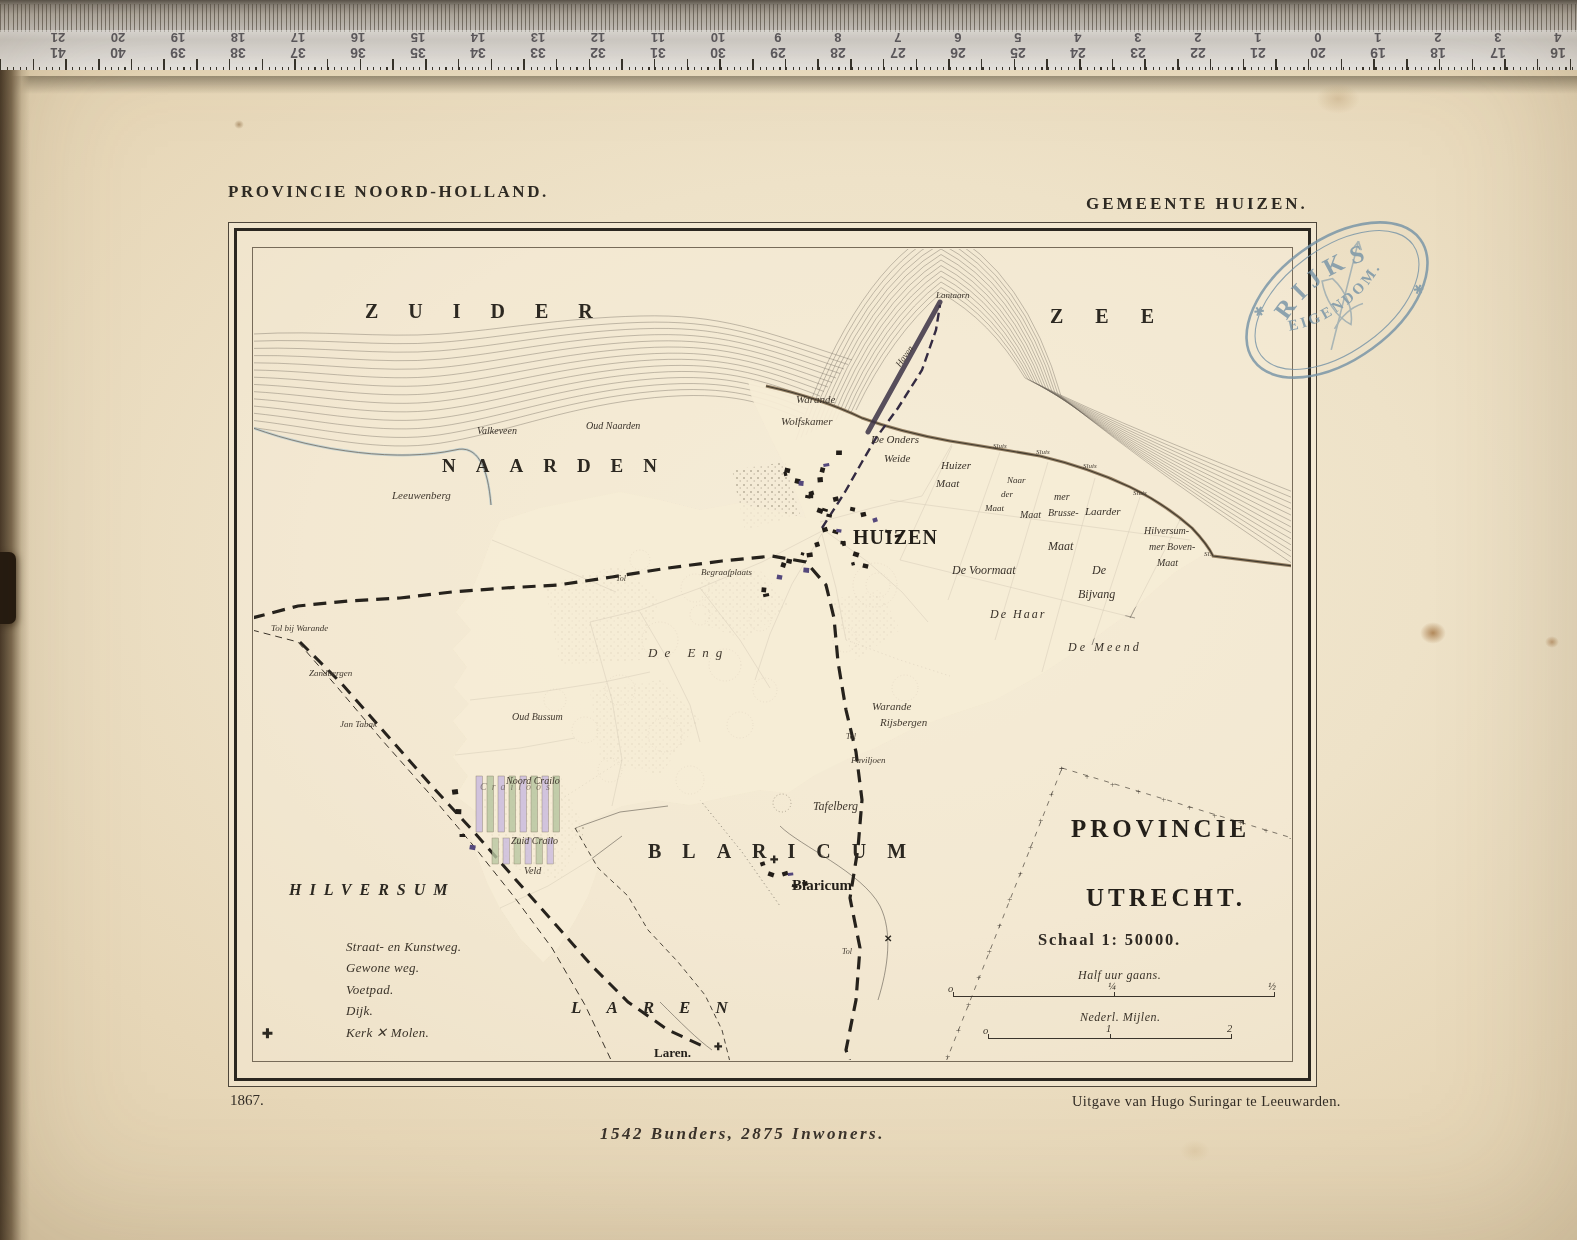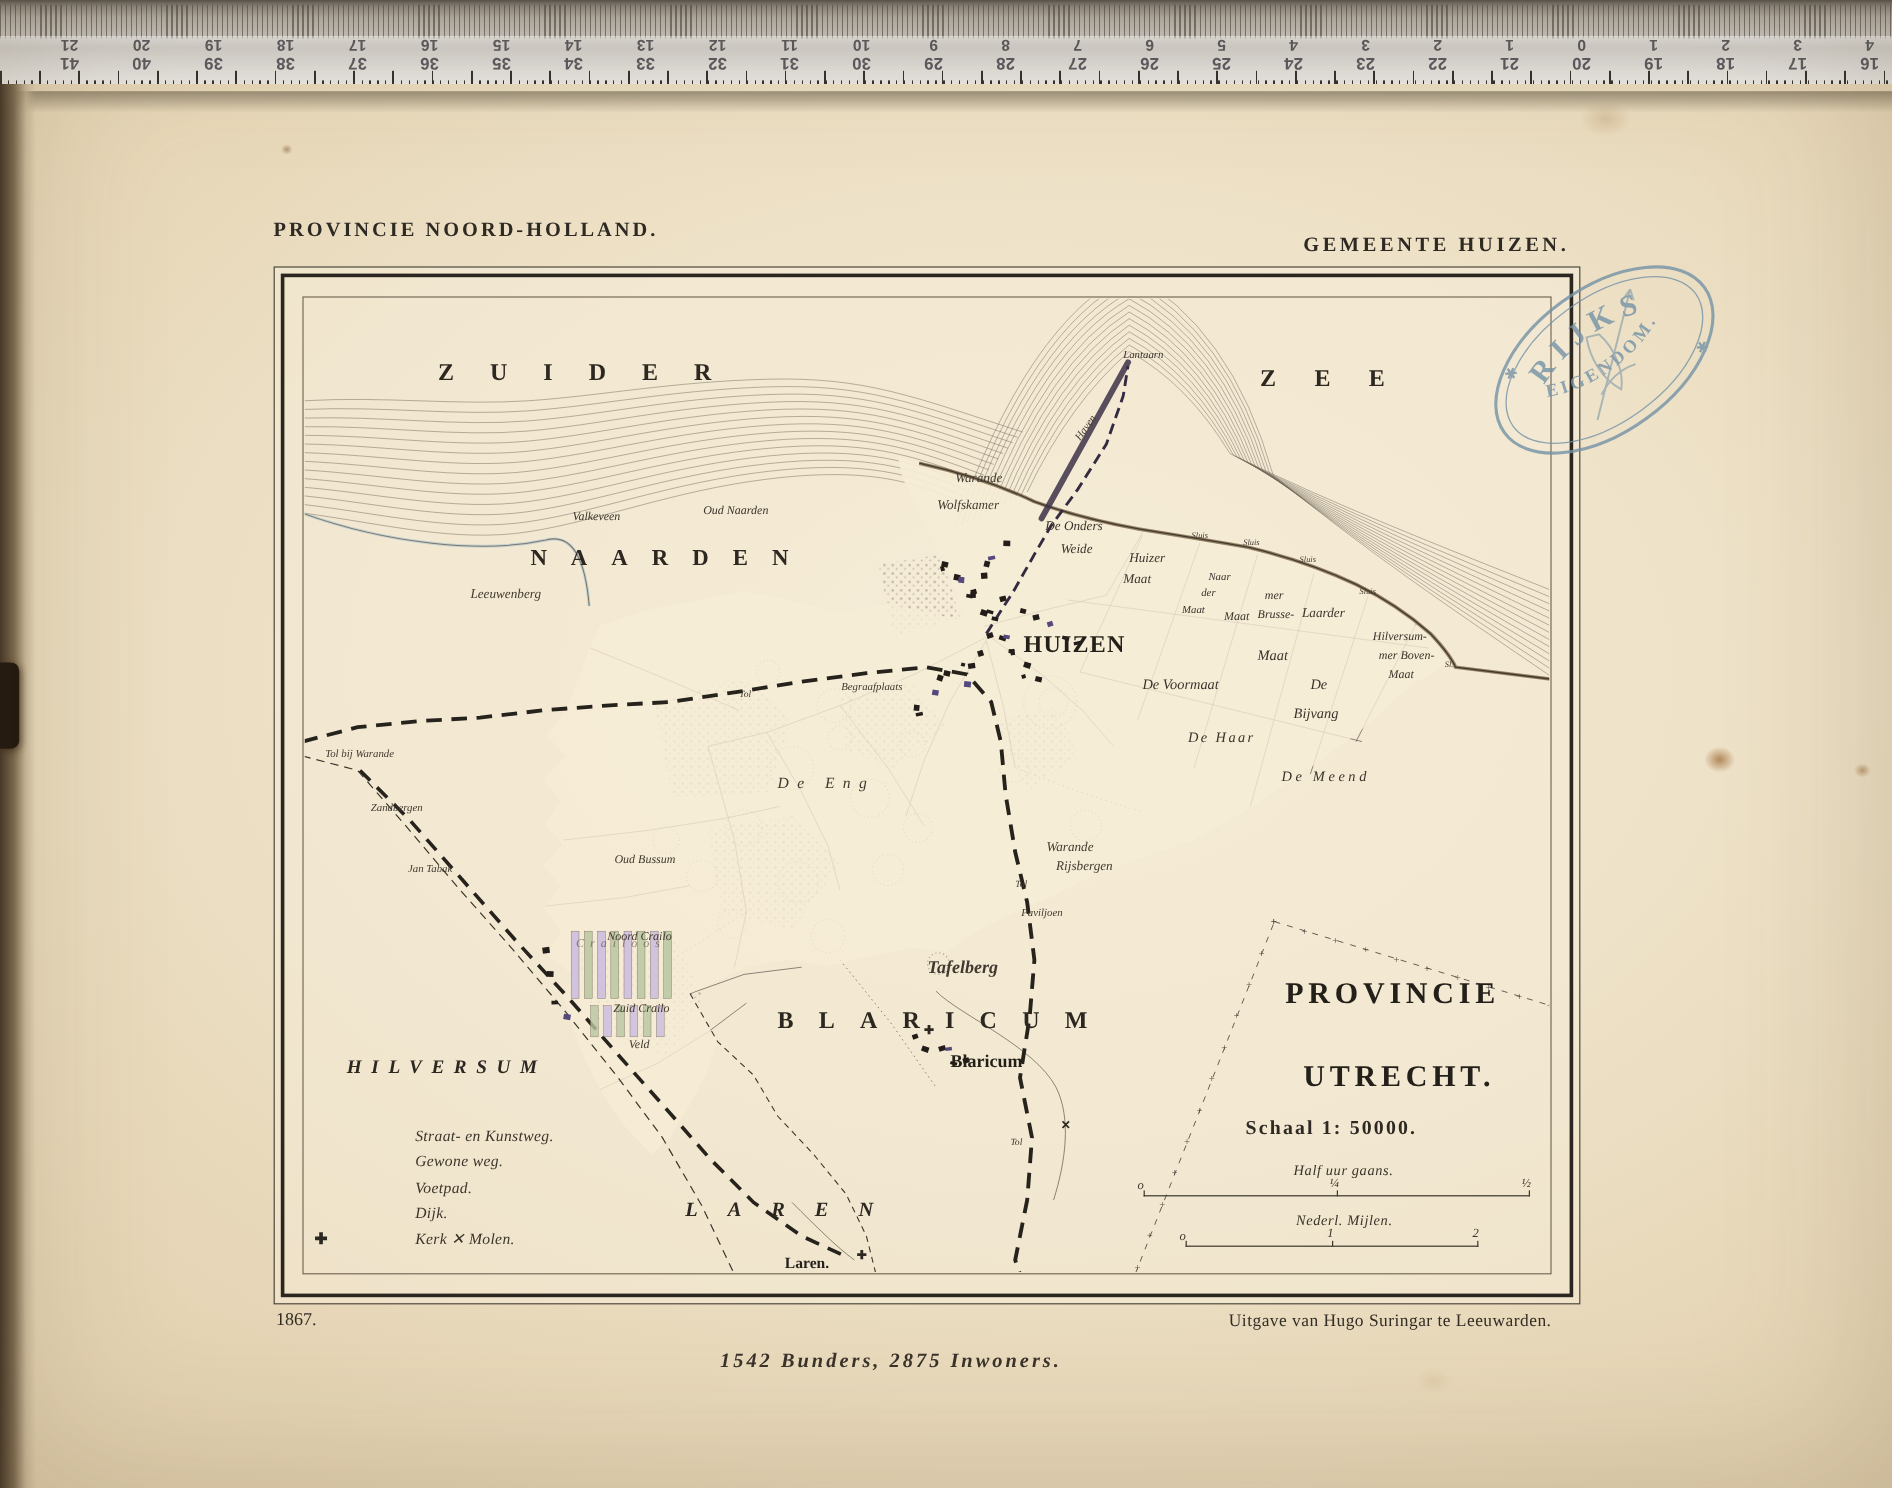--- a/index.html
+++ b/index.html
@@ -43,21 +43,21 @@
   .frame-a{position:absolute;left:228px;top:222px;width:1089px;height:865px;border:1.5px solid #4e463a;}
   .frame-b{position:absolute;left:234px;top:228px;width:1077px;height:853px;border:3.5px solid #2b2720;}
   .frame-c{position:absolute;left:252px;top:247px;width:1041px;height:815px;border:1px solid #776b59;}
 
   
   .h-left{position:absolute;left:228px;top:182px;font-size:17px;font-weight:700;
     letter-spacing:2.5px;color:#2e2a23;}
   .h-right{position:absolute;left:1086px;top:194px;font-size:17px;font-weight:700;
     letter-spacing:3px;color:#2e2a23;}
   .f-year{position:absolute;left:230px;top:1092px;font-size:15px;color:#332d26;}
-  .f-pub{position:absolute;left:1024px;top:1093px;font-size:14.5px;color:#332d26;letter-spacing:.4px;text-align:right;}
+  .f-pub{position:absolute;left:1072px;top:1093px;font-size:14.5px;color:#332d26;letter-spacing:.4px;text-align:right;}
   .f-stats{position:absolute;left:600px;top:1124px;font-size:17px;font-style:italic;font-weight:600;
     letter-spacing:2.5px;color:#3a332b;}
 
   
   #labelLayer{position:absolute;left:0;top:0;width:1577px;height:1240px;pointer-events:none;}
   .ml{position:absolute;color:#332d26;white-space:nowrap;line-height:1;}
   .ml.caps{font-weight:600;color:#2c2821;}
   .ml.capsI{font-style:italic;font-weight:600;color:#2c2821;}
   .ml.big{font-weight:700;color:#231f19;}
   .ml.town{font-weight:700;color:#231f19;}
@@ -537,21 +537,21 @@
       <span class="ml pl" style="left: 1149px; top: 542px; font-size: 10px;">mer Boven-</span>
       <span class="ml pl" style="left: 1157px; top: 558px; font-size: 10px;">Maat</span>
       <span class="ml pl" style="left: 952px; top: 564px; font-size: 12px;">De Voormaat</span>
       <span class="ml pl" style="left: 990px; top: 608px; font-size: 12px; letter-spacing: 2px;">De Haar</span>
       <span class="ml pl" style="left: 1092px; top: 564px; font-size: 12px;">De</span>
       <span class="ml pl" style="left: 1078px; top: 588px; font-size: 12px;">Bijvang</span>
       <span class="ml pl" style="left: 1068px; top: 641px; font-size: 12px; letter-spacing: 3px;">De Meend</span>
       <span class="ml scr" style="left: 872px; top: 701px; font-size: 11px;">Warande</span>
       <span class="ml scr" style="left: 880px; top: 717px; font-size: 11px;">Rijsbergen</span>
       <span class="ml scr" style="left: 851px; top: 756px; font-size: 9px;">Paviljoen</span>
-      <span class="ml scr" style="left: 773px; top: 800px; font-size: 15px; font-weight: bold;">Tafelberg</span>
+      <span class="ml scr" style="left: 813px; top: 800px; font-size: 12px;">Tafelberg</span>
       <span class="ml scr" style="left: 648px; top: 646px; font-size: 13px; letter-spacing: 7px;">De Eng</span>
       <span class="ml scr" style="left: 701px; top: 568px; font-size: 9px;">Begraafplaats</span>
       <span class="ml scr" style="left: 512px; top: 712px; font-size: 10px;">Oud Bussum</span>
       <span class="ml scr" style="left: 506px; top: 776px; font-size: 10px;">Noord Crailo</span>
       <span class="ml scr" style="left: 511px; top: 836px; font-size: 10px;">Zuid Crailo</span>
       <span class="ml scr" style="left: 524px; top: 866px; font-size: 10px;">Veld</span>
       <span class="ml scr" style="left: 271px; top: 624px; font-size: 9px;">Tol bij Warande</span>
       <span class="ml scr" style="left: 309px; top: 669px; font-size: 9px;">Zandbergen</span>
       <span class="ml scr" style="left: 340px; top: 720px; font-size: 9px;">Jan Tabak</span>
       <span class="ml scr" style="left: 616px; top: 575px; font-size: 8px;">Tol</span>

